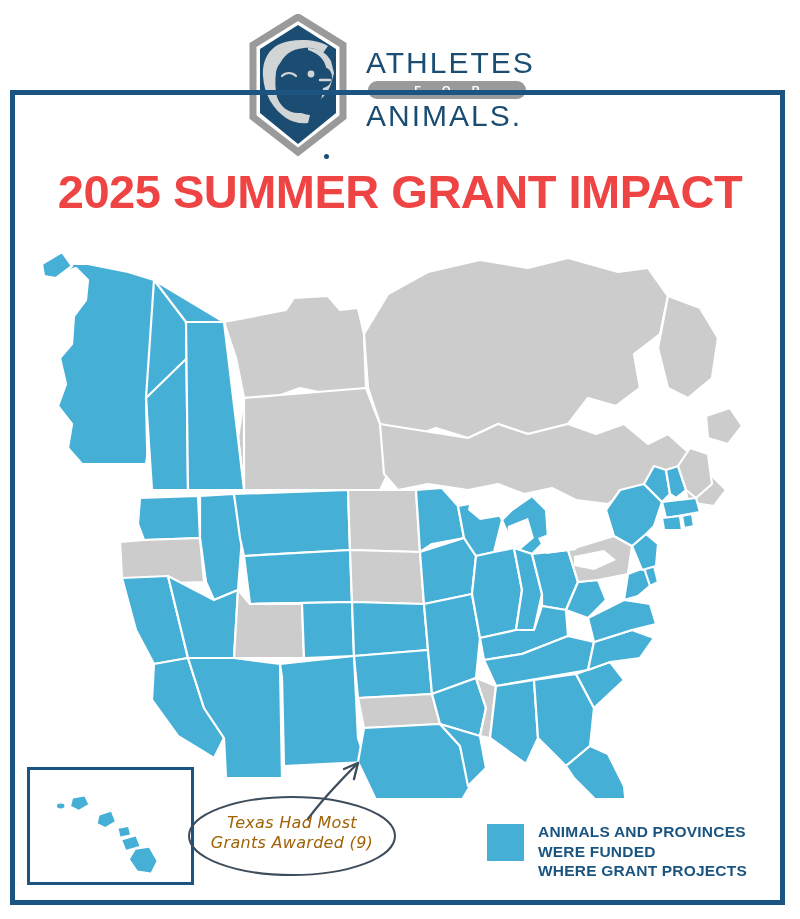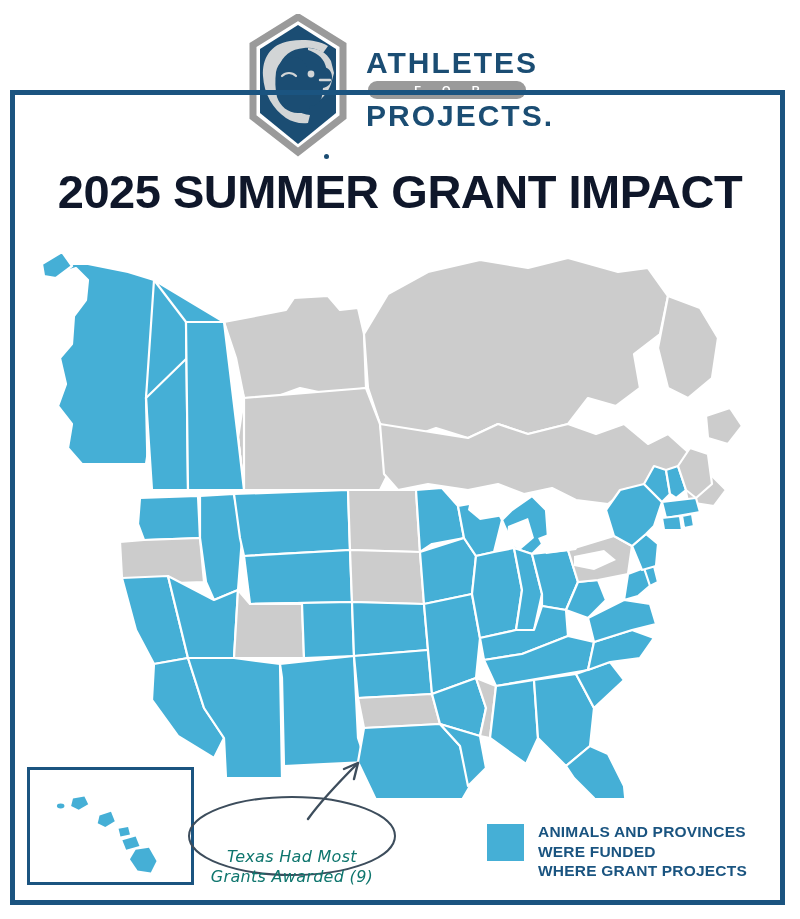--- a/index.html
+++ b/index.html
@@ -17,39 +17,39 @@
   }
 
   
   .logo-block{
     position:absolute;left:248px;top:12px;width:310px;height:150px;
     display:flex;align-items:center;gap:18px;
   }
   .shield-wrap{width:100px;height:146px;flex:0 0 auto;position:relative;}
   .logo-text{flex:1 1 auto;padding-top:6px;}
   .logo-line{
-    color:#1b4d73;font-weight:700;letter-spacing:2px;
+    color:#1b4d73;font-weight:400;letter-spacing:2px;
     font-size:30px;line-height:1.03;
   }
   .for-banner{
     display:flex;align-items:center;justify-content:center;
     background:#9a9a9a;color:#ffffff;border-radius:9px;
     height:18px;width:158px;margin:2px 0 2px 2px;
     font-size:11px;font-weight:700;letter-spacing:9px;
     text-indent:9px;box-sizing:border-box;
   }
   .reg-dot{
     position:absolute;left:76px;top:140px;width:5px;height:5px;
     border-radius:50%;background:#1b4d73;
   }
 
   
   .title{
     position:absolute;left:0;right:0;top:164px;text-align:center;
-    color:#0f172a;font-size:47px;font-weight:800;letter-spacing:-0.5px;
+    color:#ef4444;font-size:47px;font-weight:800;letter-spacing:-0.5px;
     font-family:"Liberation Sans", sans-serif;
   }
 
   
   .map-wrap{position:absolute;left:28px;top:238px;width:744px;height:560px;}
   .map-wrap svg{width:100%;height:100%;display:block;}
 
   
   .hawaii-box{
     position:absolute;left:27px;top:767px;width:167px;height:118px;
@@ -57,24 +57,23 @@
   }
   .hawaii-box svg{width:100%;height:100%;display:block;}
 
   
   .annotation{
     position:absolute;left:186px;top:795px;width:212px;height:82px;
   }
   .annotation .ell{position:absolute;inset:0;}
   .ann-text{
     position:absolute;left:0;top:18px;width:212px;text-align:center;
-    color:#0f766e;font-size:16px;line-height:1.22;
+    color:#a16207;font-size:16px;line-height:1.22;
     font-family:"DejaVu Sans", sans-serif;font-style:italic;
     letter-spacing:0.3px;
-    margin-top:34px;
   }
   .ann-arrow{position:absolute;left:300px;top:735px;width:90px;height:90px;}
 
   
   .legend{
     position:absolute;left:487px;top:822px;display:flex;gap:14px;align-items:flex-start;
   }
   .legend-swatch{
     width:37px;height:37px;background:#45afd6;flex:0 0 auto;margin-top:2px;
   }
@@ -110,21 +109,21 @@
         <circle cx="63" cy="60" r="3.4" fill="#d2d5d6"></circle>
         <path d="M72 66 L82 66" stroke="#d2d5d6" stroke-width="2.4" stroke-linecap="round"></path>
         <path d="M34 62 C38 58 44 58 48 62" stroke="#d2d5d6" stroke-width="2.2" stroke-linecap="round" fill="none"></path>
       </svg>
       <div class="reg-dot"></div>
     </div>
 
     <div class="logo-text">
       <div class="logo-line">ATHLETES</div>
       <div class="for-banner">F O R</div>
-      <div class="logo-line">PROJECTS.</div>
+      <div class="logo-line">ANIMALS.</div>
     </div>
   </div>
 
   <div class="frame"></div>
 
   <div class="title">2025 SUMMER GRANT IMPACT</div>
 
   <div class="map-wrap">
     <svg viewBox="0 0 744 560" xmlns="http://www.w3.org/2000/svg" stroke="#ffffff" stroke-width="2.2" stroke-linejoin="round">
 

